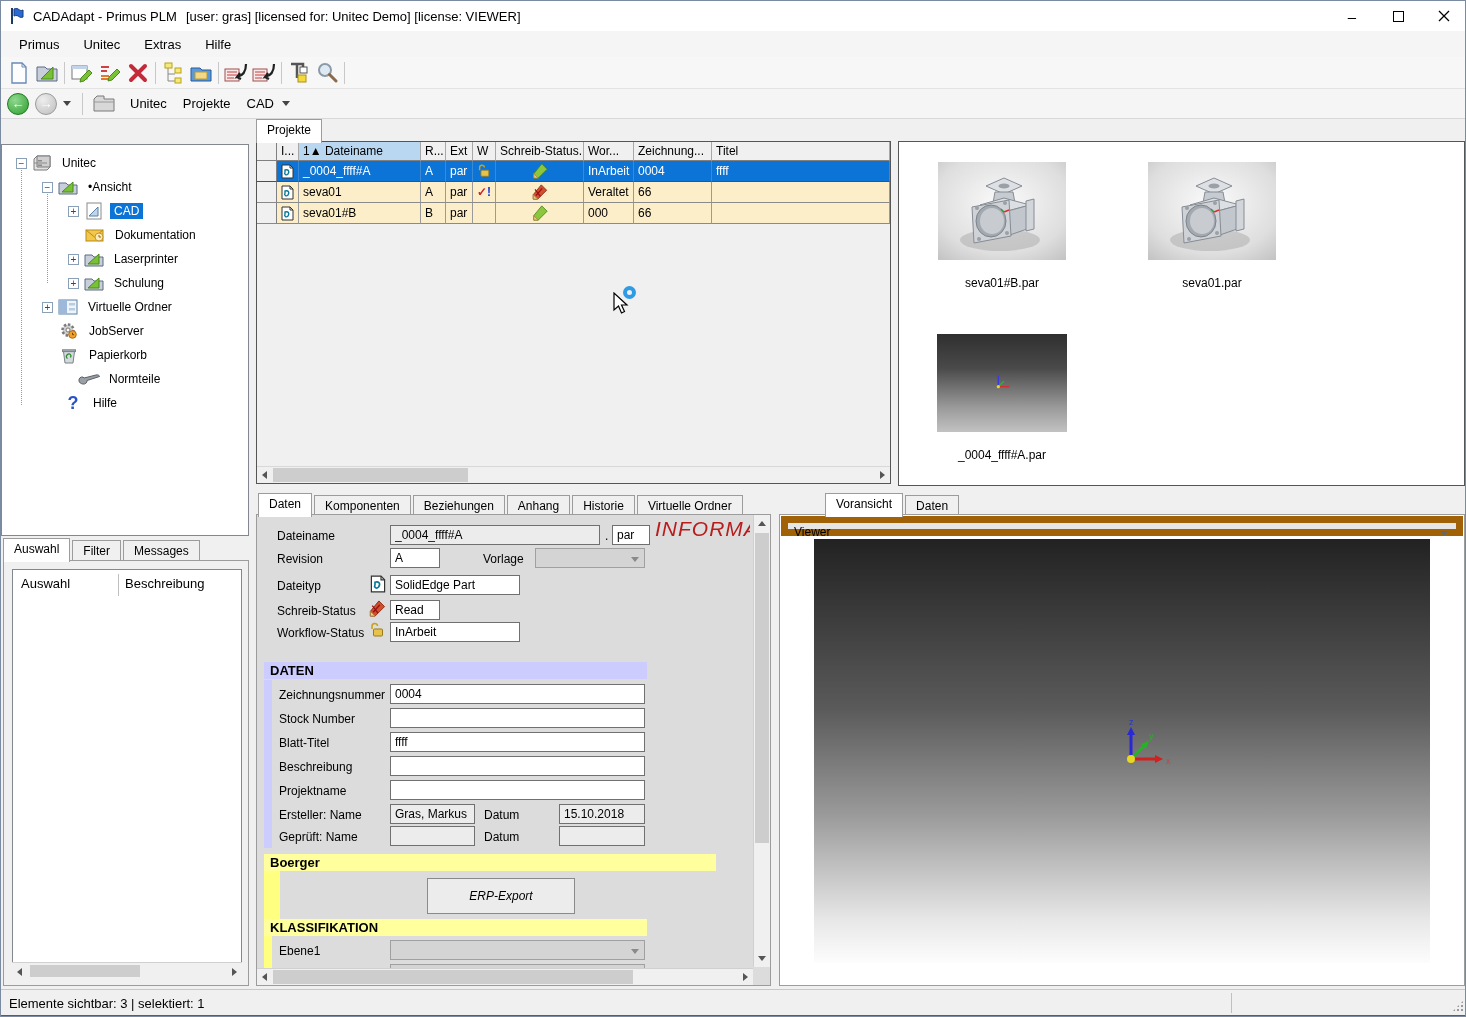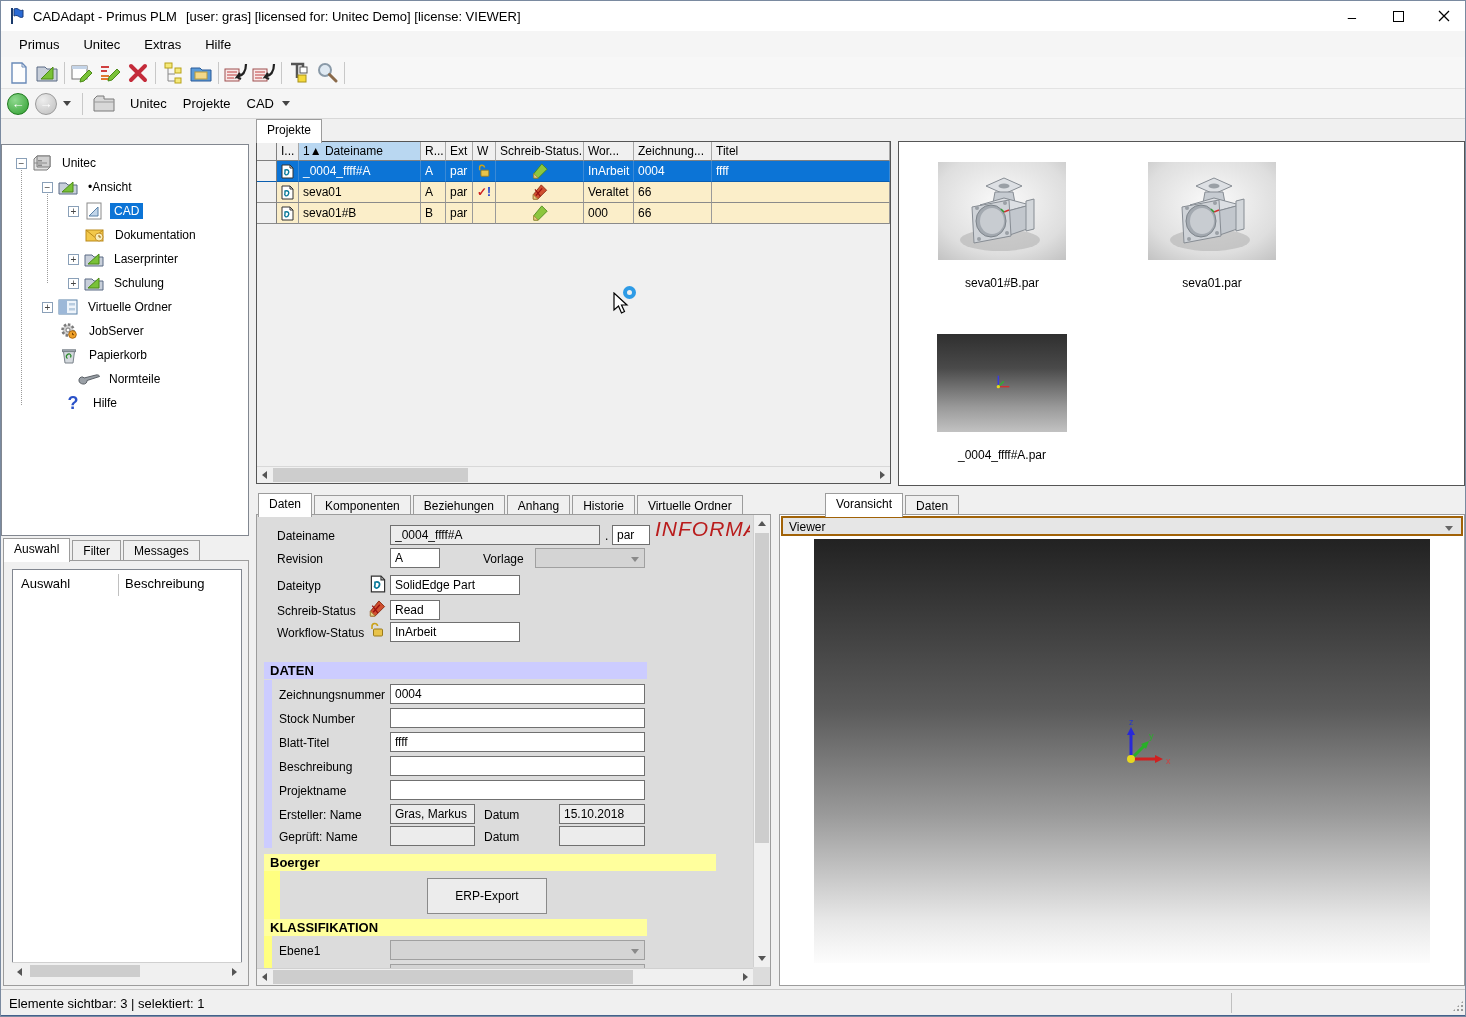--- a/index.html
+++ b/index.html
@@ -73,31 +73,31 @@
   #det-panel { left:255px; top:513px; width:515px; height:472px; background:#dcdcdc; border:1px solid #9c9c9c; }
   .flabel { position:absolute; font-size:12px; }
   .tb { position:absolute; height:20px; border:1px solid #707070; background:#fff; font-family:"Liberation Sans",sans-serif; font-size:12px; padding:1px 4px; }
   .ro { background:#ececec; }
   .ddl { position:absolute; height:20px; background:#d4d4d4; border:1px solid #a0a0a0; }
   .ddl .caret-down { position:absolute; right:5px; top:8px; border-top-color:#8a8a8a; }
   .sect-lav { position:absolute; background:#ccccff; font-weight:bold; font-size:13px; padding:1px 6px; }
   .sect-yel { position:absolute; background:#ffff9d; font-weight:bold; font-size:13px; padding:1px 6px; }
   .strip-lav { position:absolute; background:#ccccff; }
   .strip-yel { position:absolute; background:#ffff80; }
-  #erp-btn { position:absolute; left:170px; top:363px; width:120px; height:36px; background:#ececec; border:1px solid #8a8a8a; font-size:12px; display:flex; align-items:center; justify-content:center; }
+  #erp-btn { position:absolute; left:170px; top:363px; width:148px; height:36px; background:#ececec; border:1px solid #8a8a8a; font-size:12px; display:flex; align-items:center; justify-content:center;font-style:italic; }
   #ui-logo { position:absolute; left:398px; top:2px; width:95px; height:110px; overflow:hidden; }
   #ui-logo .big { font-size:70px; font-weight:bold; font-style:italic; color:#f3e600; text-shadow:1px 1px 0 #8a8400; letter-spacing:-4px; line-height:72px; }
   #ui-logo .sub { font-size:21px; font-style:italic; color:#b91c1c; letter-spacing:1px; }
   .vsb { position:absolute; width:17px; background:#f0f0f0; border-left:1px solid #d0d0d0; }
   .hsb { position:absolute; height:17px; background:#f0f0f0; border-top:1px solid #d0d0d0; }
 
   
   #prev-tabs { left:824px; top:492px; }
   #prev-panel { left:778px; top:513px; width:686px; height:472px; background:#fff; border:1px solid #9c9c9c; }
-  #viewer-dd { position:absolute; left:1px; top:1px; width:682px; height:20px; background:#e6e6e6; border:2px solid #a16207; padding:2px 6px; }
+  #viewer-dd { position:absolute; left:1px; top:1px; width:682px; height:20px; background:#e6e6e6; border:7px solid #a16207; padding:2px 6px; }
   #viewport { position:absolute; left:34px; top:24px; width:616px; height:424px; background:linear-gradient(#222222, #5a5a5a 40%, #9a9a9a 65%, #e8e8e8 90%, #fdfdfd); }
 
   
   #statusbar { left:0; top:988px; width:1466px; height:29px; background:#f0f0f0; border-top:1px solid #c8c8c8; border-bottom:3px solid #44618c; }
   #statusbar .txt { position:absolute; left:8px; top:6px; font-size:13px; }
   #statusbar .div { position:absolute; left:1230px; top:3px; width:1px; height:20px; background:#c0c0c0; }
   .grip { position:absolute; right:3px; bottom:3px; width:12px; height:12px;
           background-image:radial-gradient(circle, #9a9a9a 1.2px, transparent 1.3px);
           background-size:4px 4px; background-position:bottom right; clip-path:polygon(100% 0, 100% 100%, 0 100%); }
 

